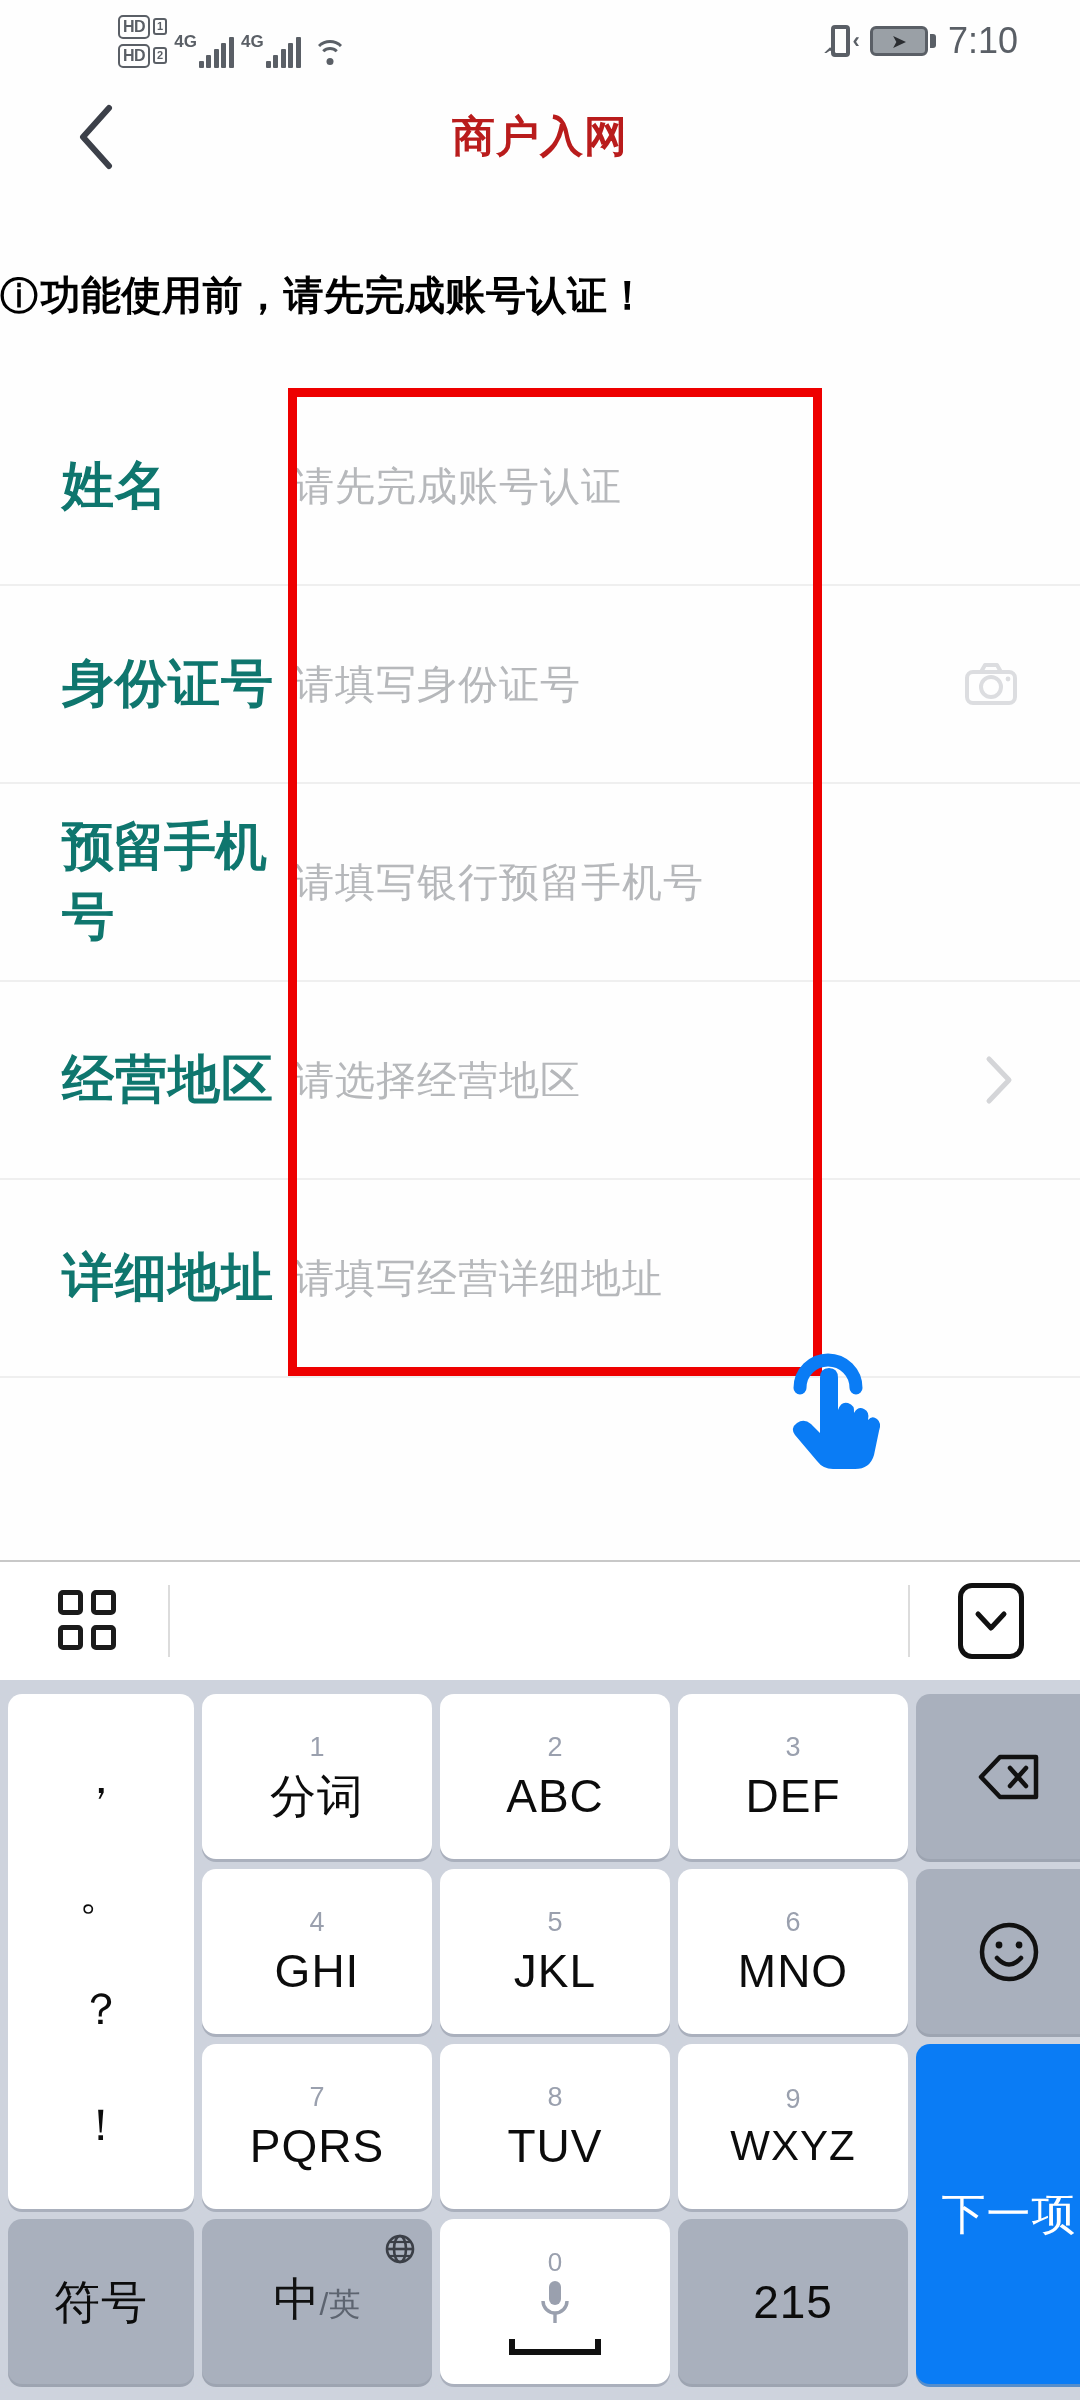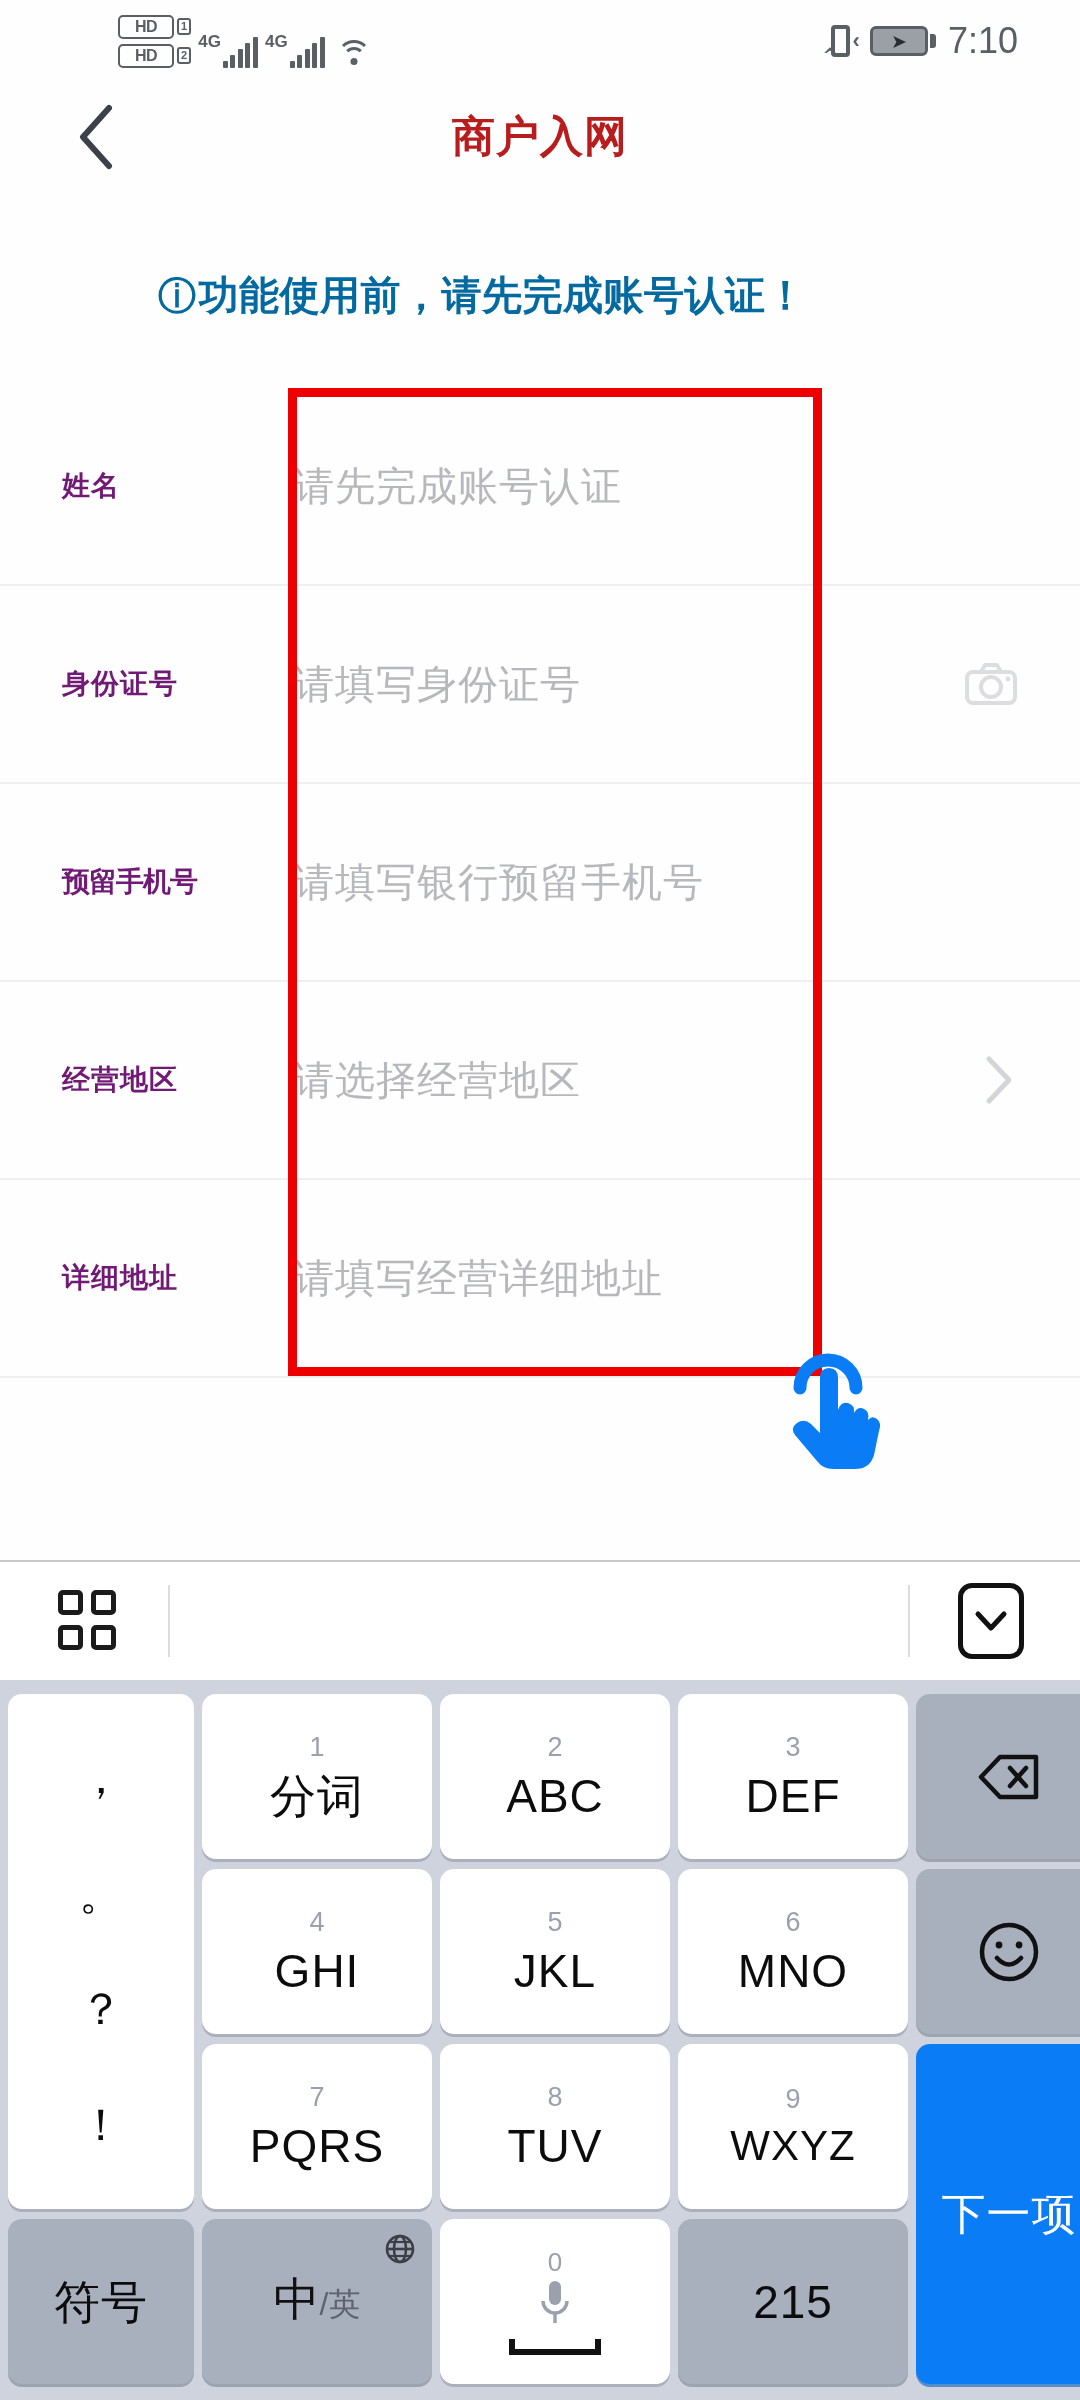--- a/index.html
+++ b/index.html
@@ -15,21 +15,21 @@
   .statusbar{
     position:absolute; top:0; left:0; width:1080px; height:82px;
     display:flex; align-items:center; color:#5a5f66;
   }
   .sb-left{ display:flex; align-items:flex-end; gap:7px; margin-left:118px; }
   .hdstack{ display:flex; flex-direction:column; gap:5px; }
   .hdbadge{ display:flex; align-items:center; gap:3px; }
   .hdbox{
     border:2.5px solid #5a5f66; border-radius:5px;
     font-size:16px; font-weight:bold; line-height:1;
-    padding:2px 15px; letter-spacing:-.5px;
+    padding:2px 3px; letter-spacing:-.5px;
   }
   .hdnum{
     border:2.5px solid #5a5f66; border-radius:3px;
     font-size:11px; font-weight:bold; line-height:1;
     padding:1px 2px;
   }
   .sigwrap{ display:flex; align-items:flex-end; gap:2px; }
   .gtxt{ font-size:17px; font-weight:bold; margin-bottom:16px; }
   .bars{ display:flex; align-items:flex-end; gap:2.5px; height:32px; }
   .bars i{ display:block; width:5px; background:#5a5f66; border-radius:1px; }
@@ -78,36 +78,36 @@
   }
   .backbtn svg{ display:block; }
   .navtitle{
     width:100%; text-align:center; font-size:43px; color:#b91c1c;
     font-weight:bold; letter-spacing:1px;
   }
 
   
   .warning{
     position:absolute; top:268px; left:0; width:964px;
-    text-align:center; font-size:40px; color:#0369a1; font-weight:bold;
+    font-size:40px; color:#000000; font-weight:bold;
     letter-spacing:.5px; white-space:nowrap;
   }
   .warn-ico{ font-size:38px; margin-right:2px; }
 
   
   .form{ position:absolute; top:388px; left:0; width:1080px; }
   .row{
     position:relative; height:198px;
     display:flex; align-items:center;
     border-bottom:2px solid #efefef;
     padding-left:62px;
   }
   .row:last-child{ border-bottom:2px solid #efefef; }
   .label{
-    font-size:28px; color:#701a75; font-weight:bold;
+    font-size:52px; color:#0f766e; font-weight:bold;
     width:232px; flex:none; letter-spacing:1px;
   }
   .label.wide{ width:232px; letter-spacing:-1px; }
   .ph{
     font-size:40px; color:#b6b8bb; letter-spacing:1px; white-space:nowrap;
   }
   .rowicon{
     position:absolute; right:62px; top:50%; transform:translateY(-50%);
     display:flex; align-items:center; justify-content:center;
   }

